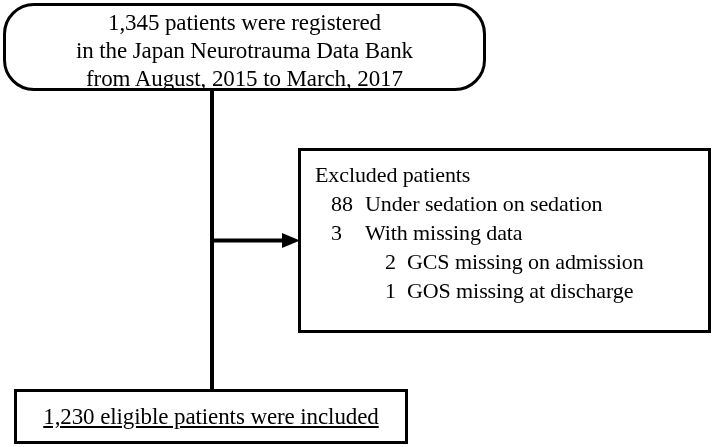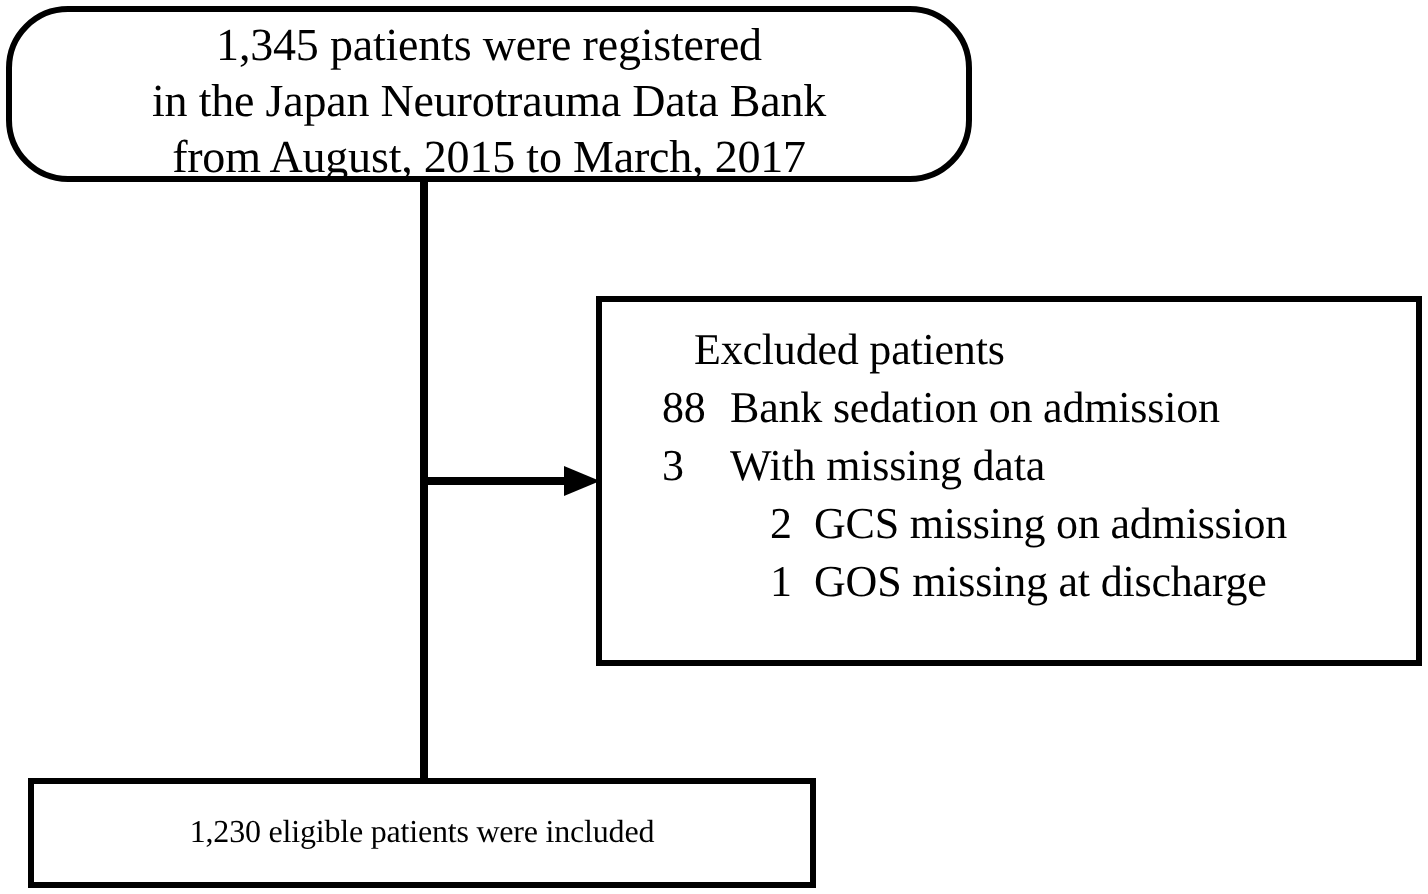--- a/index.html
+++ b/index.html
@@ -67,42 +67,42 @@
 
   .excl-line {
     font-size: 22px;
     line-height: 29px;
     white-space: nowrap;
     display: block;
     letter-spacing: -0.1px;
   }
   .excl-title {
     padding-left: 0px;
-    margin-left: 32px;
   }
   .excl-item {
     padding-left: 16px;
   }
   .excl-item .num {
     display: inline-block;
     width: 34px;
   }
   .excl-sub {
     padding-left: 70px;
   }
   .excl-sub .num {
     display: inline-block;
     width: 22px;
   }
 
   .included-line {
-    font-size: 16px;
+    font-size: 23px;
     line-height: 28px;
     white-space: nowrap;
     letter-spacing: -0.1px;
+    text-decoration: underline;
   }
 
   
   .connector-vertical {
     position: absolute;
     background: #000000;
   }
   #trunk-line {
     left: 210px;
     top: 90px;
@@ -133,21 +133,21 @@
 
   <svg id="branch-arrow" viewBox="0 0 88 17">
     <line x1="0" y1="8.5" x2="74" y2="8.5" stroke="#000000" stroke-width="4"></line>
     <polygon points="70,1 88,8.5 70,16" fill="#000000"></polygon>
   </svg>
 
   <div class="box" id="box-excluded">
     <span class="excl-line excl-title">Excluded patients</span>
 
 
-    <span class="excl-line excl-item"><span class="num">88</span><span>Bank sedation on admission</span></span>
+    <span class="excl-line excl-item"><span class="num">88</span><span>Under sedation on sedation</span></span>
 
     <span class="excl-line excl-item"><span class="num">3</span><span>With missing data</span></span>
 
     <span class="excl-line excl-sub"><span class="num">2</span><span>GCS missing on admission</span></span>
 
     <span class="excl-line excl-sub"><span class="num">1</span><span>GOS missing at discharge</span></span>
   </div>
 
   <div class="box" id="box-included">
     <div class="included-line">1,230 eligible patients were included</div>

